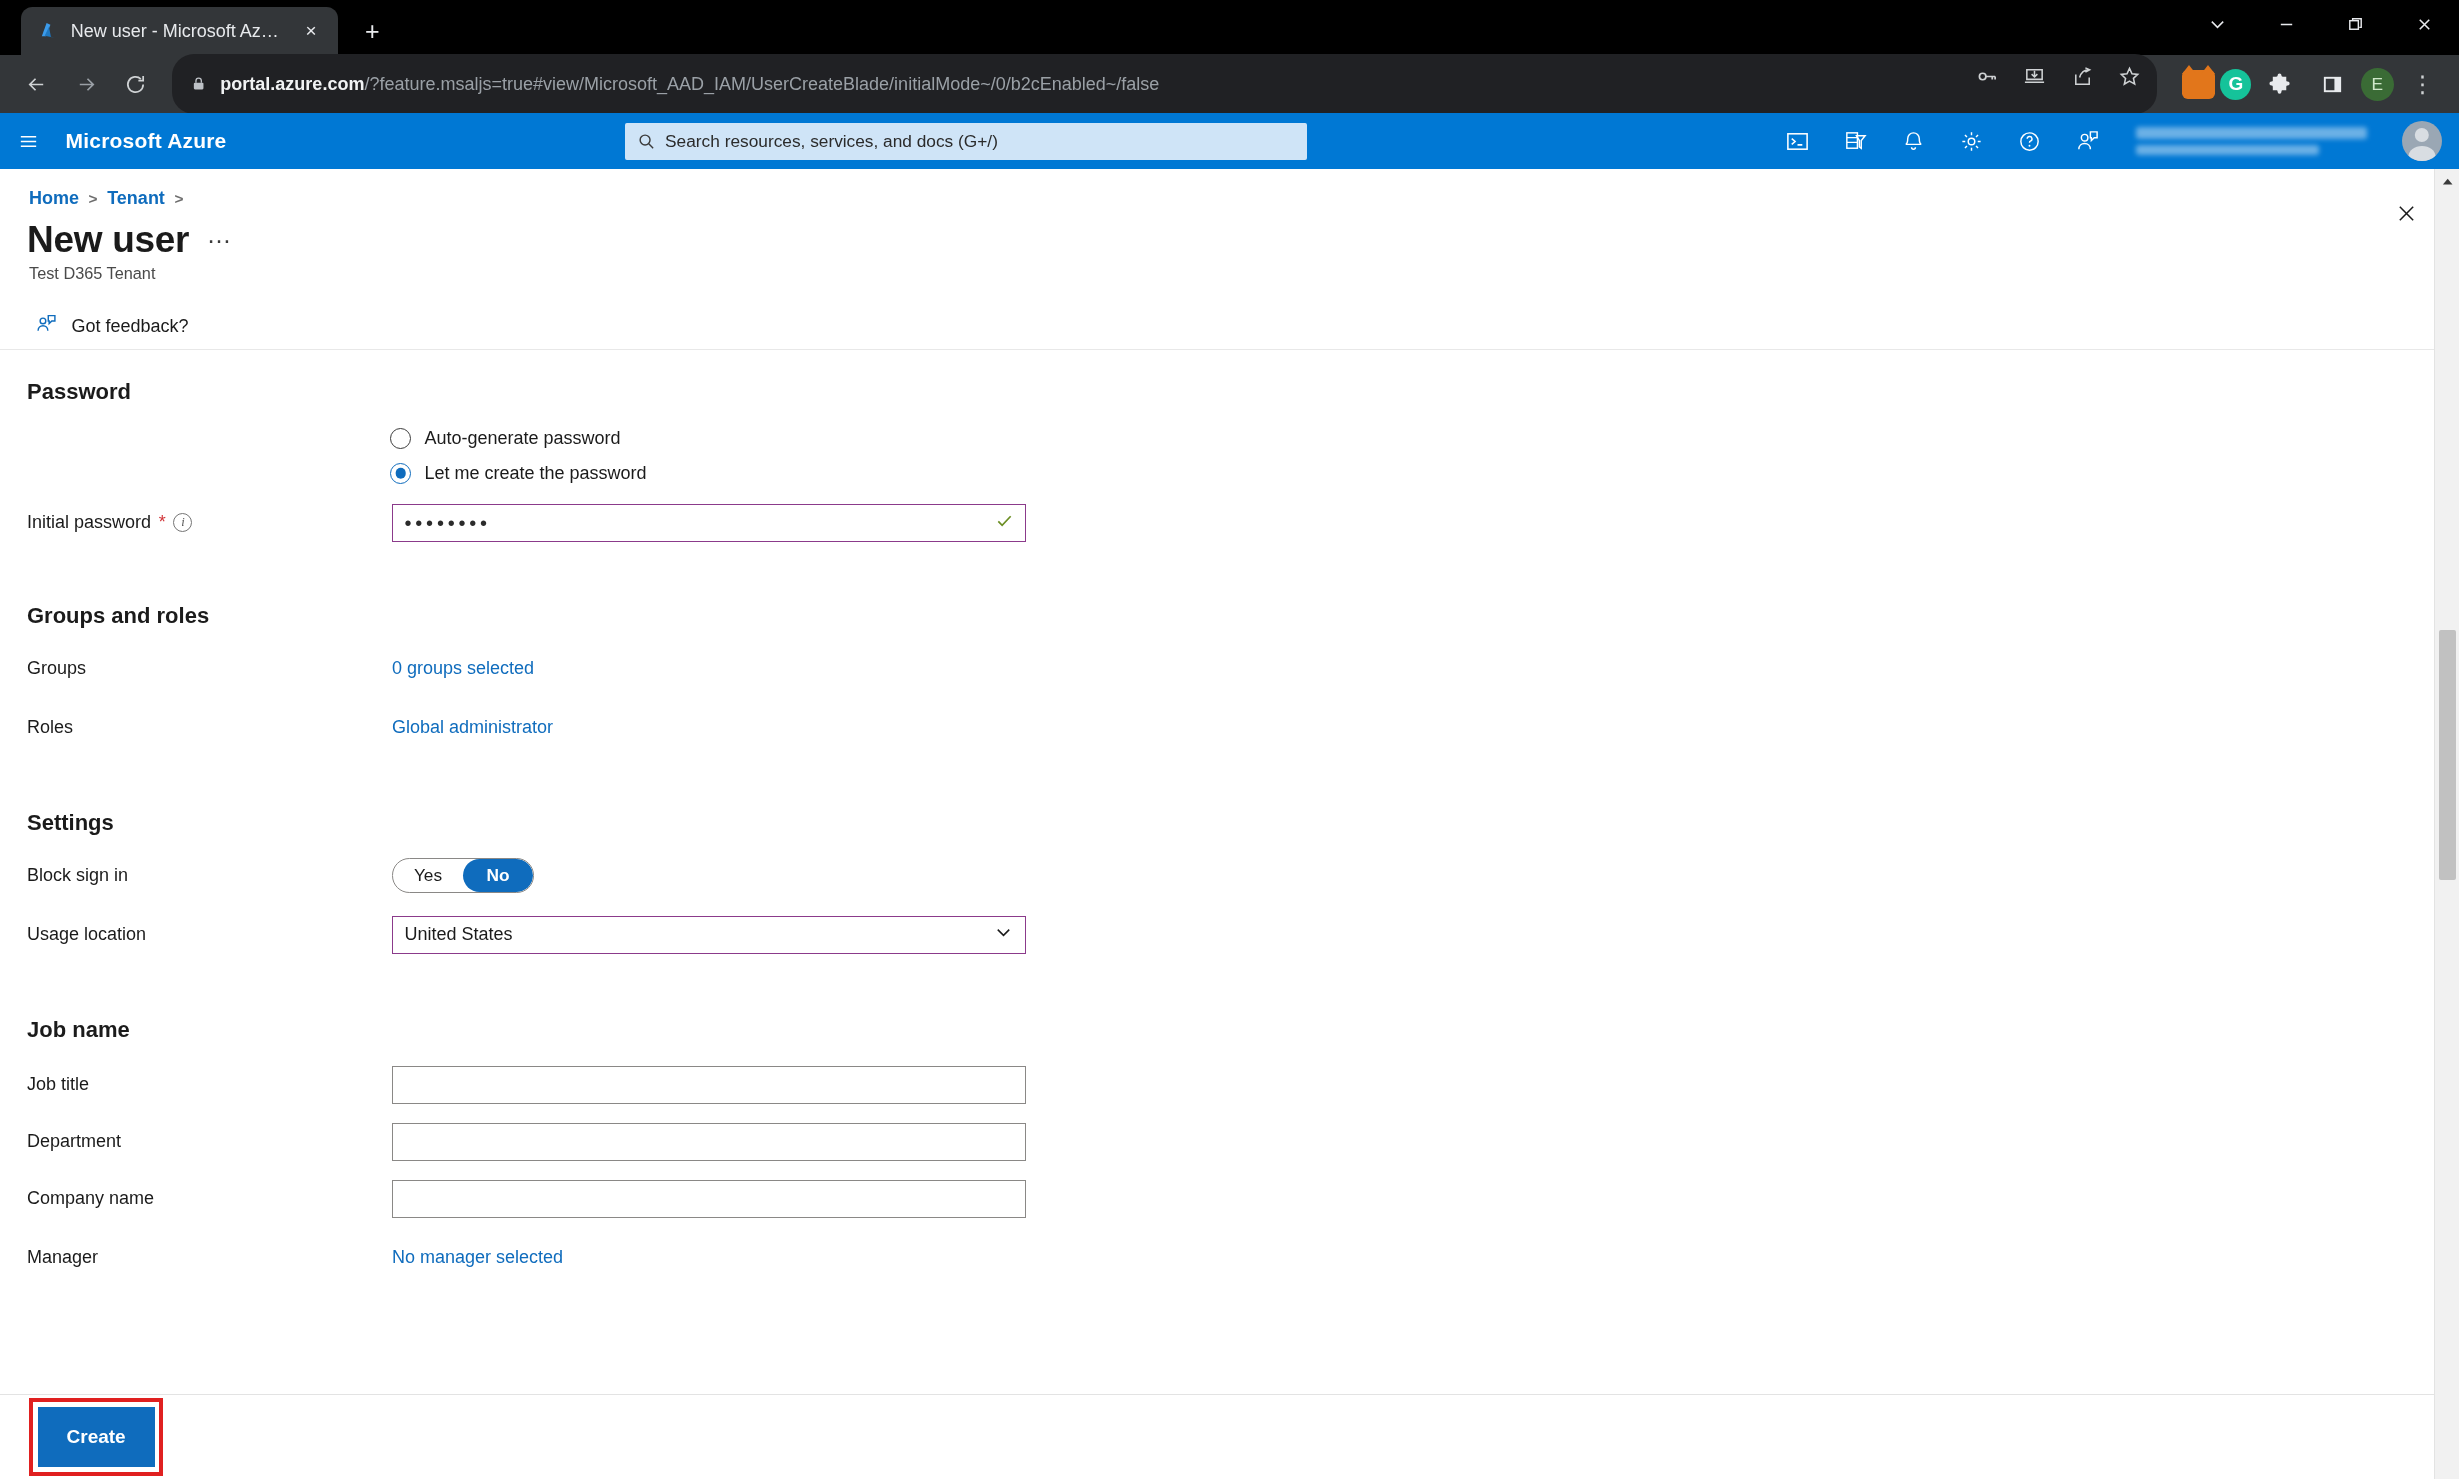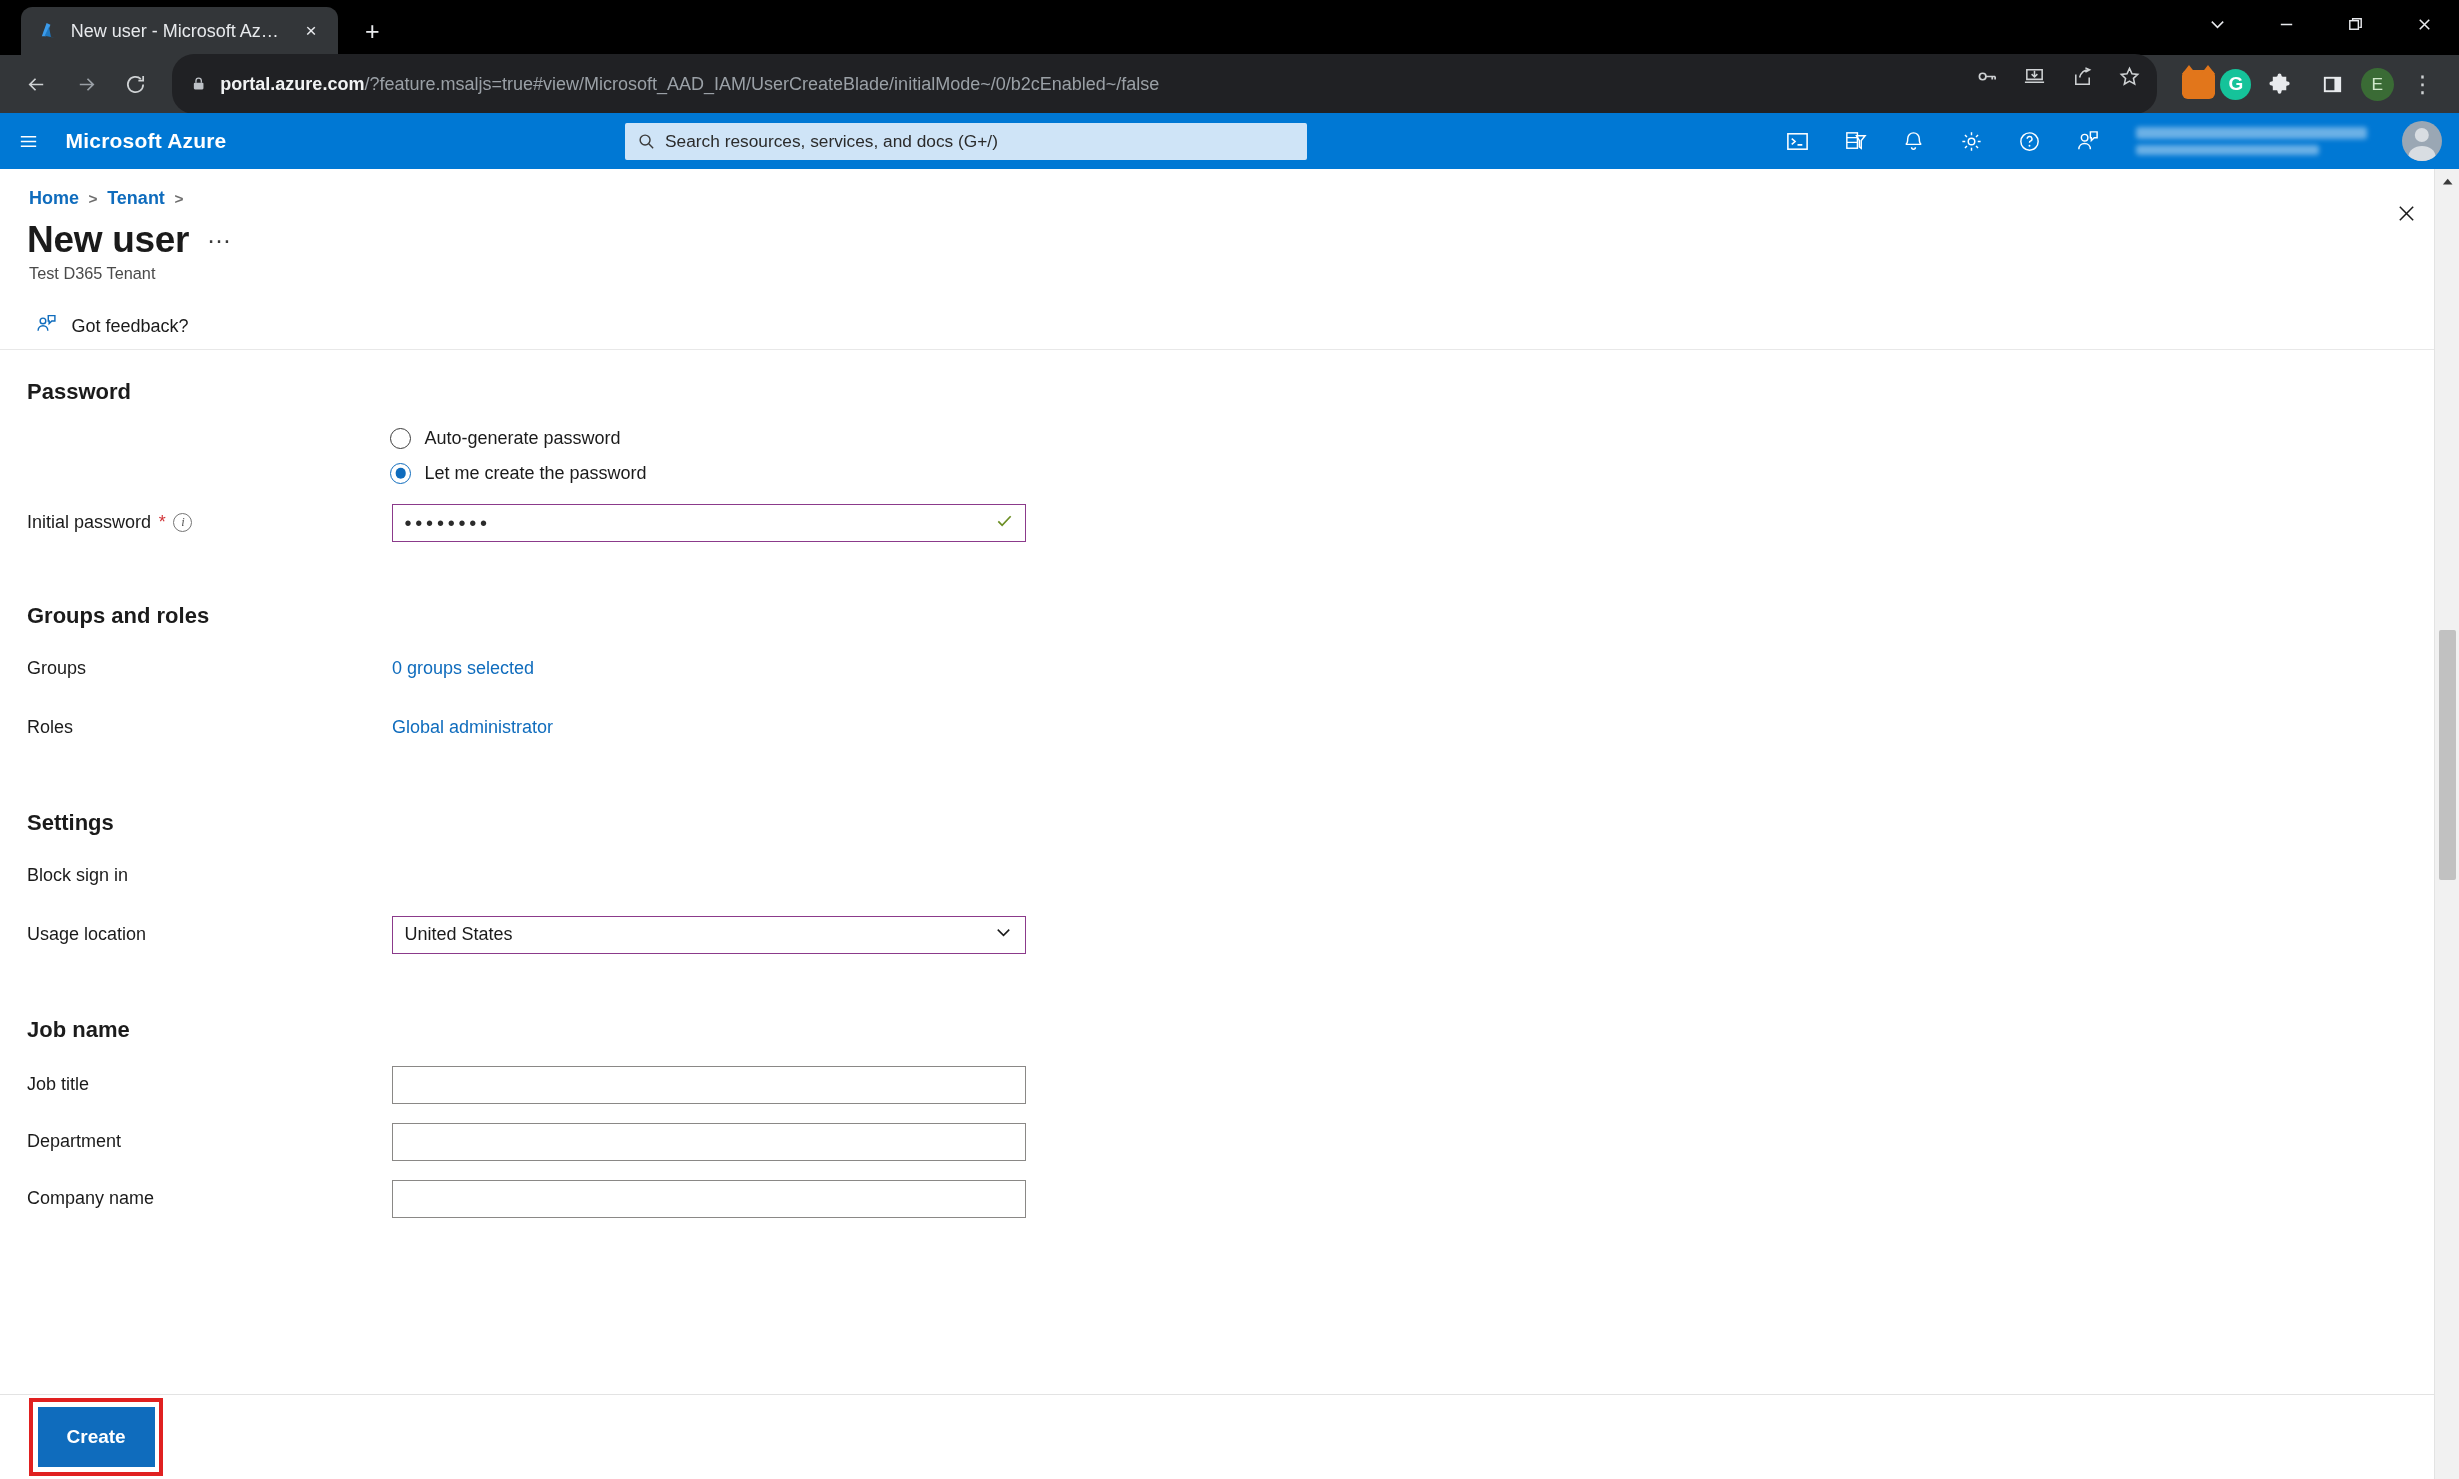--- a/index.html
+++ b/index.html
@@ -494,20 +494,26 @@
         <div class="row-label">Roles</div>
         <div class="row-control">
           <a class="link">Global administrator</a>
         </div>
       </div>
 
       <div class="section-title" style="margin-top:63px;">Settings</div>
 
       <div class="row" style="margin-top:21px;">
         <div class="row-label">Block sign in</div>
+        <div class="row-control">
+          <div class="toggle">
+            <span class="opt">Yes</span>
+            <span class="opt on">No</span>
+          </div>
+        </div>
       </div>
 
       <div class="row" style="margin-top:21px;">
         <div class="row-label">Usage location</div>
         <div class="row-control">
           <div class="dropdown">
             <span class="val">United States</span>
             <span>
               <svg width="21" height="21" viewBox="0 0 22 22">
                   <path d="M5 8l6 6 6-6" stroke="#1b1b1b" stroke-width="1.6" fill="none"></path>
@@ -539,20 +545,26 @@
 
       <div class="row" style="margin-top:19px;">
         <div class="row-label">Company name</div>
         <div class="row-control">
           <div class="txtfield">
             <span></span>
           </div>
         </div>
       </div>
 
+      <div class="row" style="margin-top:21px;">
+        <div class="row-label">Manager</div>
+        <div class="row-control">
+          <a class="link">No manager selected</a>
+        </div>
+      </div>
     </div>
 
     <div class="vscroll">
       <div class="arrow">
         <svg width="13.4" height="13.4" viewBox="0 0 14 14">
             <path d="M7 4l5 6H2z" fill="#3b3b3b"></path>
           </svg>
       </div>
       <div class="thumb"></div>
     </div>

